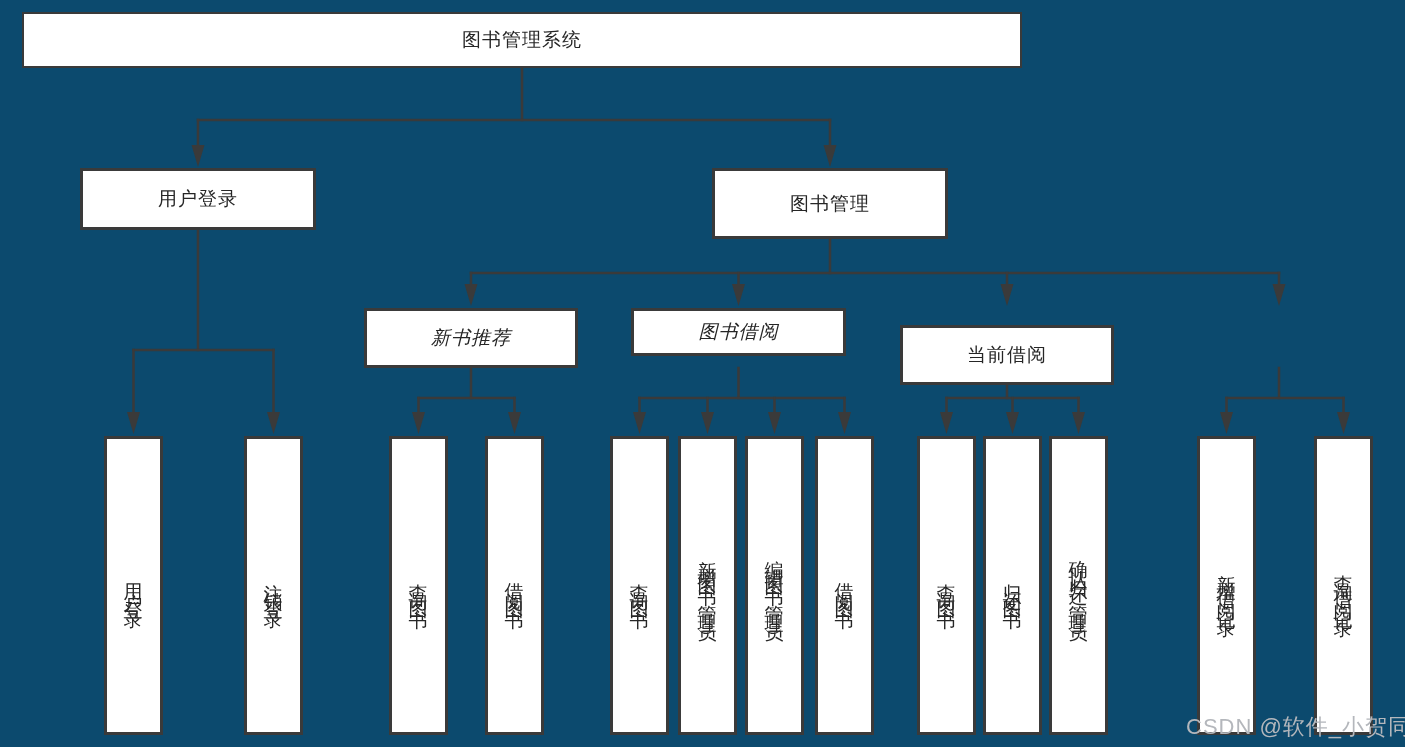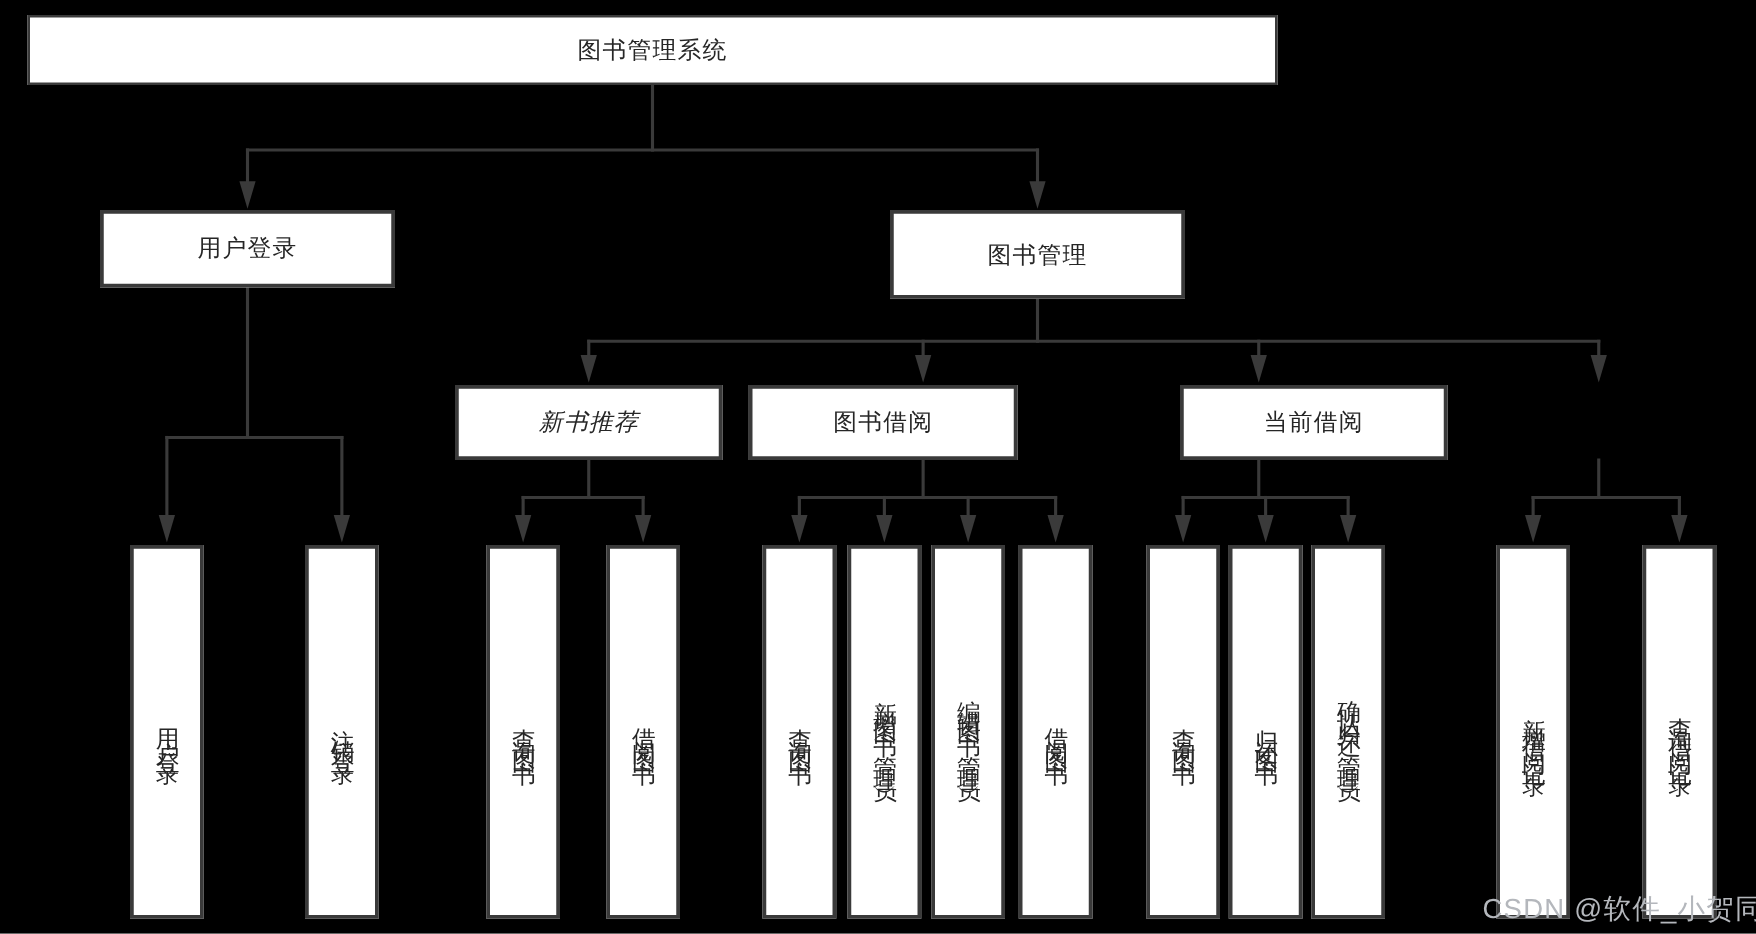--- a/index.html
+++ b/index.html
@@ -5,21 +5,21 @@
   html, body {
     margin: 0;
     padding: 0;
     background: #ffffff;
     font-family: "Liberation Sans", "DejaVu Sans", sans-serif;
   }
   .canvas {
     position: relative;
     width: 1405px;
     height: 747px;
-    background: #000000;
+    background: #0c4a6e;
     overflow: hidden;
   }
   .wires {
     position: absolute;
     left: 0;
     top: 0;
     pointer-events: none;
   }
   .node {
     position: absolute;
@@ -130,22 +130,22 @@
       <polygon points="1337,412 1350,412 1343.5,434"></polygon>
     </g>
   </svg>
 
   <div class="node root" style="left:22px; top:12px; width:1000px; height:56px;">图书管理系统</div>
 
   <div class="node" style="left:80px; top:168px; width:236px; height:62px;">用户登录</div>
   <div class="node" style="left:712px; top:168px; width:236px; height:71px;">图书管理</div>
 
   <div class="node" style="left:364px; top:308px; width:214px; height:60px;font-style:italic;">新书推荐</div>
-  <div class="node" style="left:599px; top:308px; width:215px; height:60px;">图书借阅</div>
-  <div class="node" style="left:900px; top:308px; width:214px; height:60px;margin-left:44px;">当前借阅</div>
+  <div class="node" style="left:631px; top:308px; width:215px; height:48px;font-style:italic;">图书借阅</div>
+  <div class="node" style="left:900px; top:325px; width:214px; height:60px;">当前借阅</div>
 
   <div class="node leaf" style="left:104px; top:436px; width:59px; height:299px;">用户登录</div>
   <div class="node leaf" style="left:244px; top:436px; width:59px; height:299px;">注销登录</div>
 
   <div class="node leaf" style="left:389px; top:436px; width:59px; height:299px;">查询图书</div>
   <div class="node leaf" style="left:485px; top:436px; width:59px; height:299px;">借阅图书</div>
 
   <div class="node leaf" style="left:610px; top:436px; width:59px; height:299px;">查询图书</div>
   <div class="node leaf" style="left:678px; top:436px; width:59px; height:299px;">新增图书（管理员）</div>
   <div class="node leaf" style="left:745px; top:436px; width:59px; height:299px;">编辑图书（管理员）</div>

